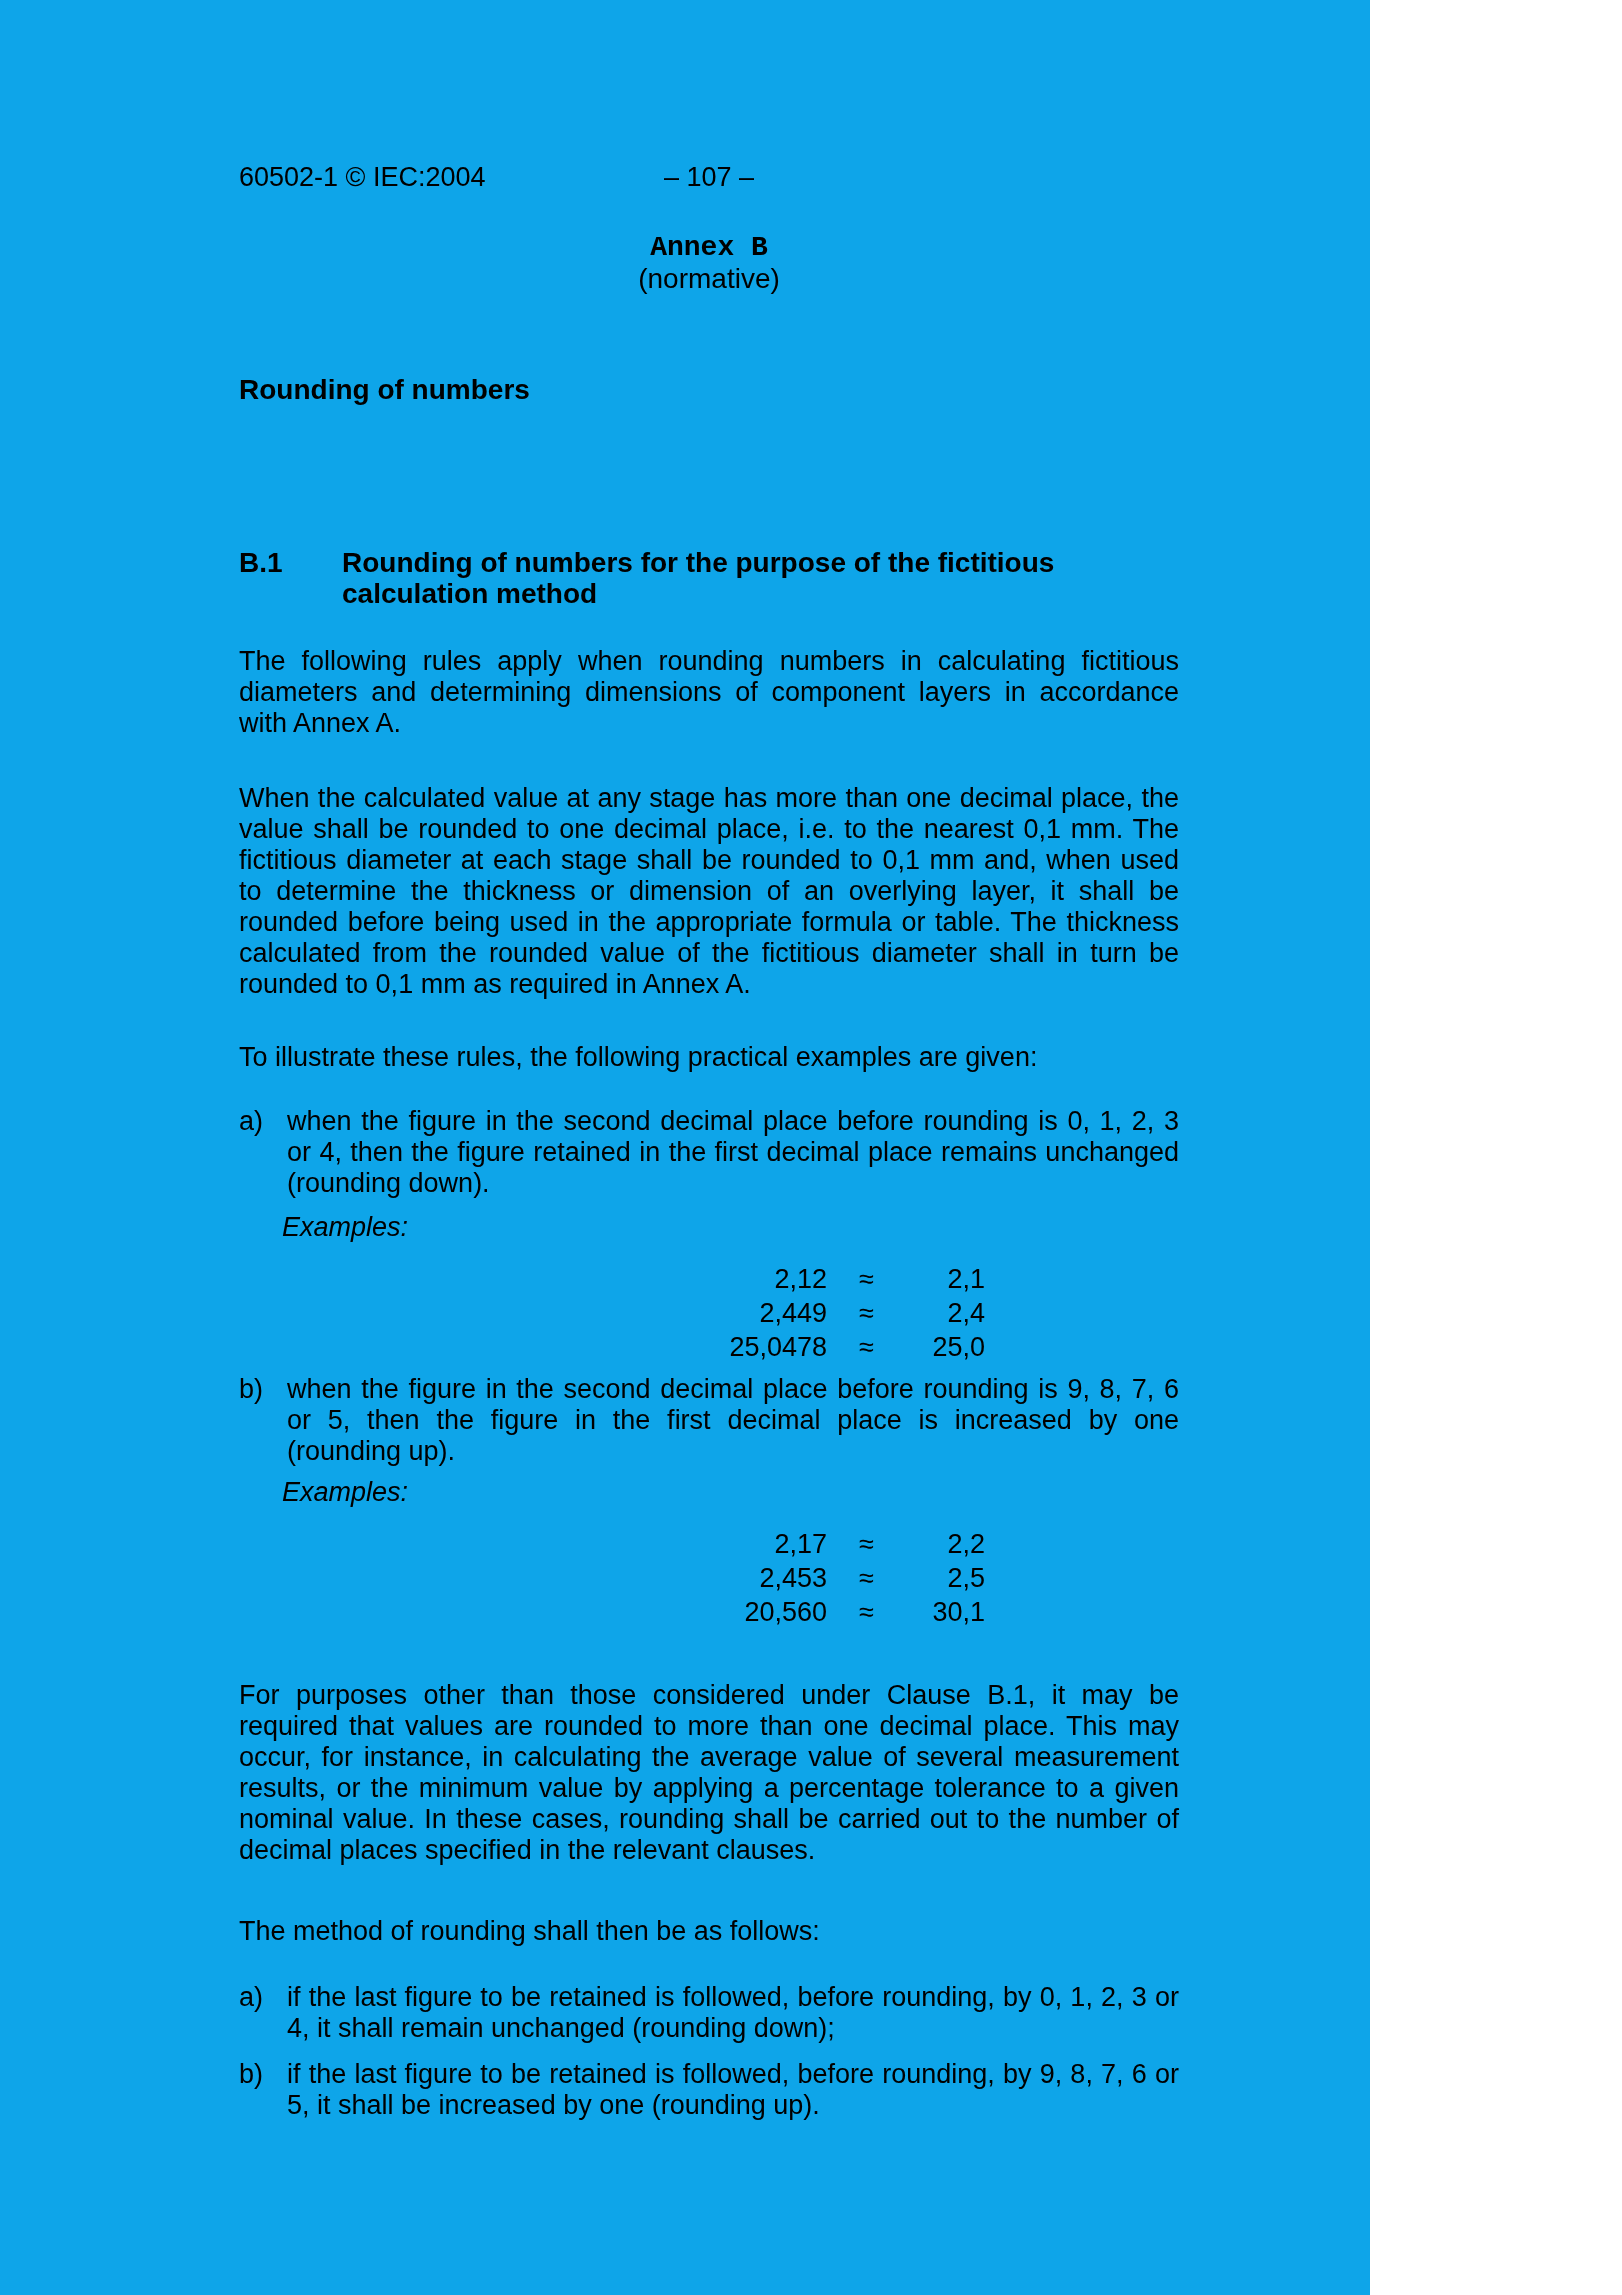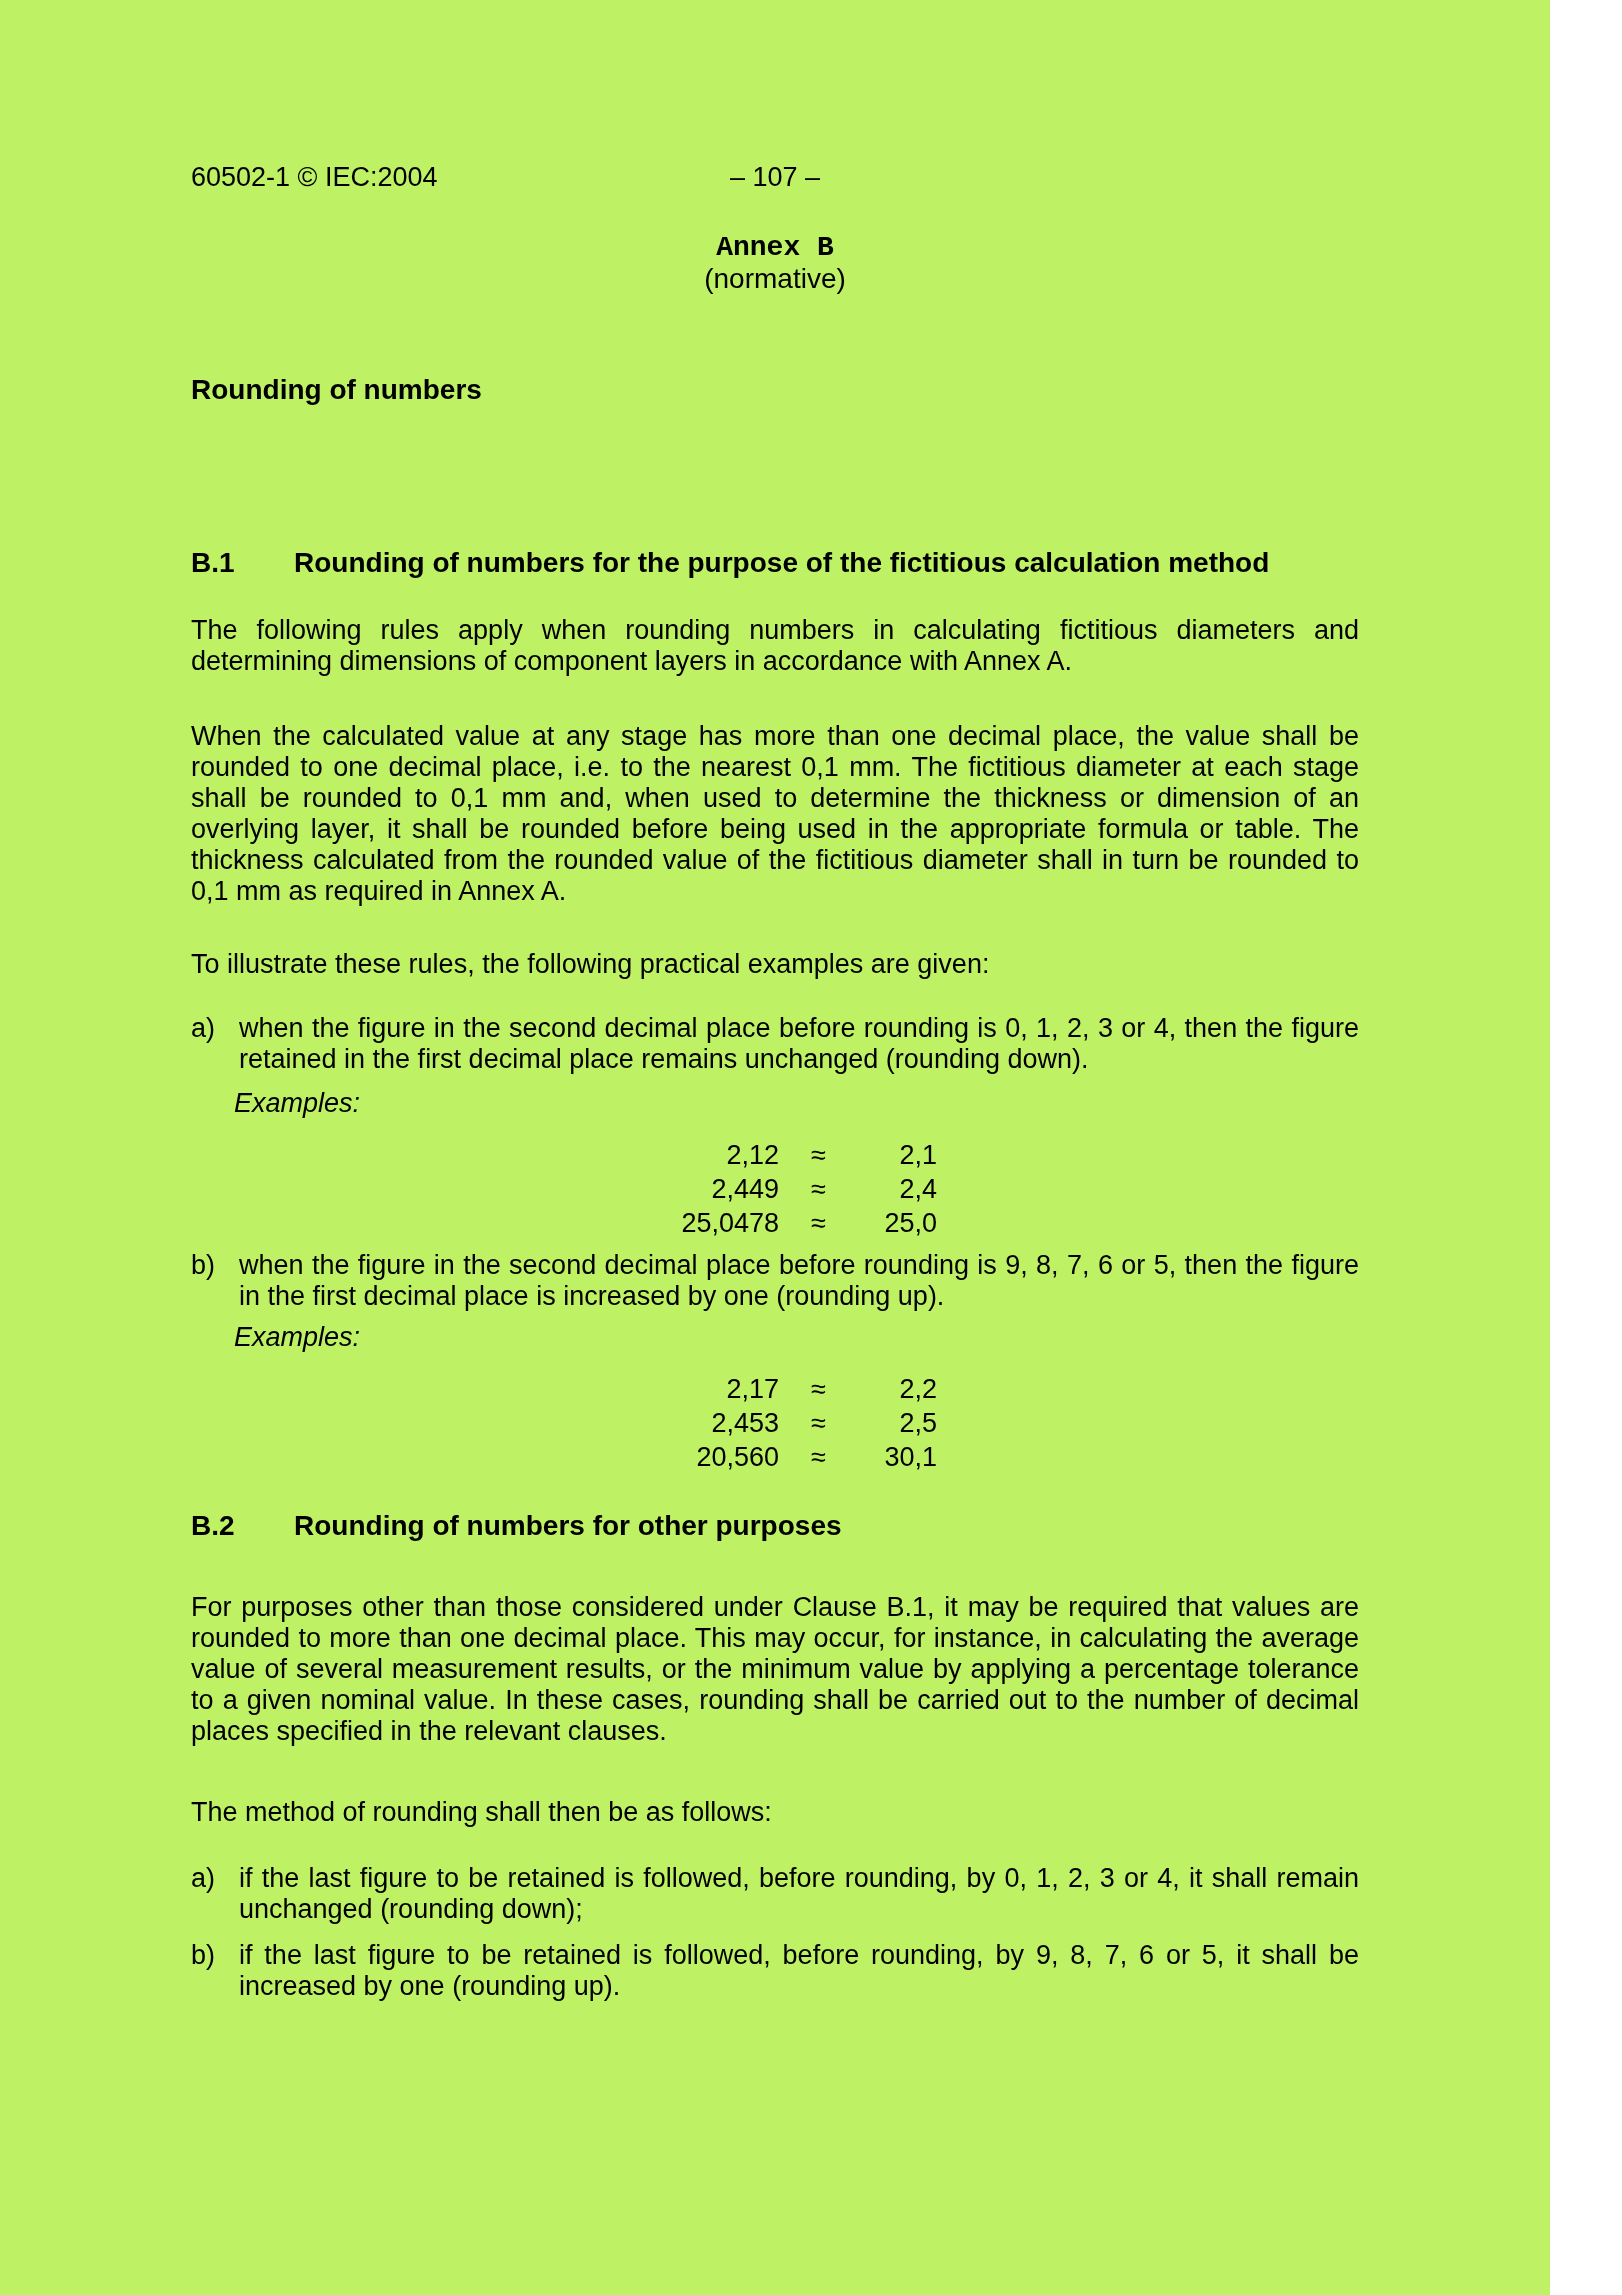--- a/index.html
+++ b/index.html
@@ -1,24 +1,25 @@
 <!DOCTYPE html>
 <html style="font-size:10.5px"><head>
 <meta charset="utf-8">
 <style>
   * { margin: 0; padding: 0; box-sizing: border-box; }
   html, body { background: #ffffff; }
   .page {
     position: relative;
-    width: 1550px;
+    width: 1370px;
     height: 2295px;
-    background: #bef264;
+    background: #0ea5e9;
     color: #000000;
     font-family: "Liberation Sans", sans-serif;
     overflow: hidden;
+    padding-left: 48px;
   }
   .content {
     padding: 162px 191px 0 191px;
   }
   
   .hdr {
     position: relative;
     font-size: 27px;
     line-height: 31px;
     white-space: nowrap;
@@ -171,24 +172,20 @@
         <span class="ex-approx">≈</span>
         <span class="ex-res">2,5</span>
       </div>
       <div class="ex-row">
         <span class="ex-val">20,560</span>
         <span class="ex-approx">≈</span>
         <span class="ex-res">30,1</span>
       </div>
     </div>
 
-    <div class="sec-heading mt-b2">
-      <span class="sec-num">B.2</span>
-      <span class="sec-title">Rounding of numbers for other purposes</span>
-    </div>
 
     <p class="para p-b2-1">For purposes other than those considered under Clause B.1, it may be required that values are rounded to more than one decimal place. This may occur, for instance, in calculating the average value of several measurement results, or the minimum value by applying a percentage tolerance to a given nominal value. In these cases, rounding shall be carried out to the number of decimal places specified in the relevant clauses.</p>
     <p class="para p-b2-2">The method of rounding shall then be as follows:</p>
 
     <div class="li li-a2">
       <span class="li-marker">a)</span>
       <span class="li-text">if the last figure to be retained is followed, before rounding, by 0, 1, 2, 3 or 4, it shall remain unchanged (rounding down);</span>
     </div>
 
     <div class="li li-b2">

